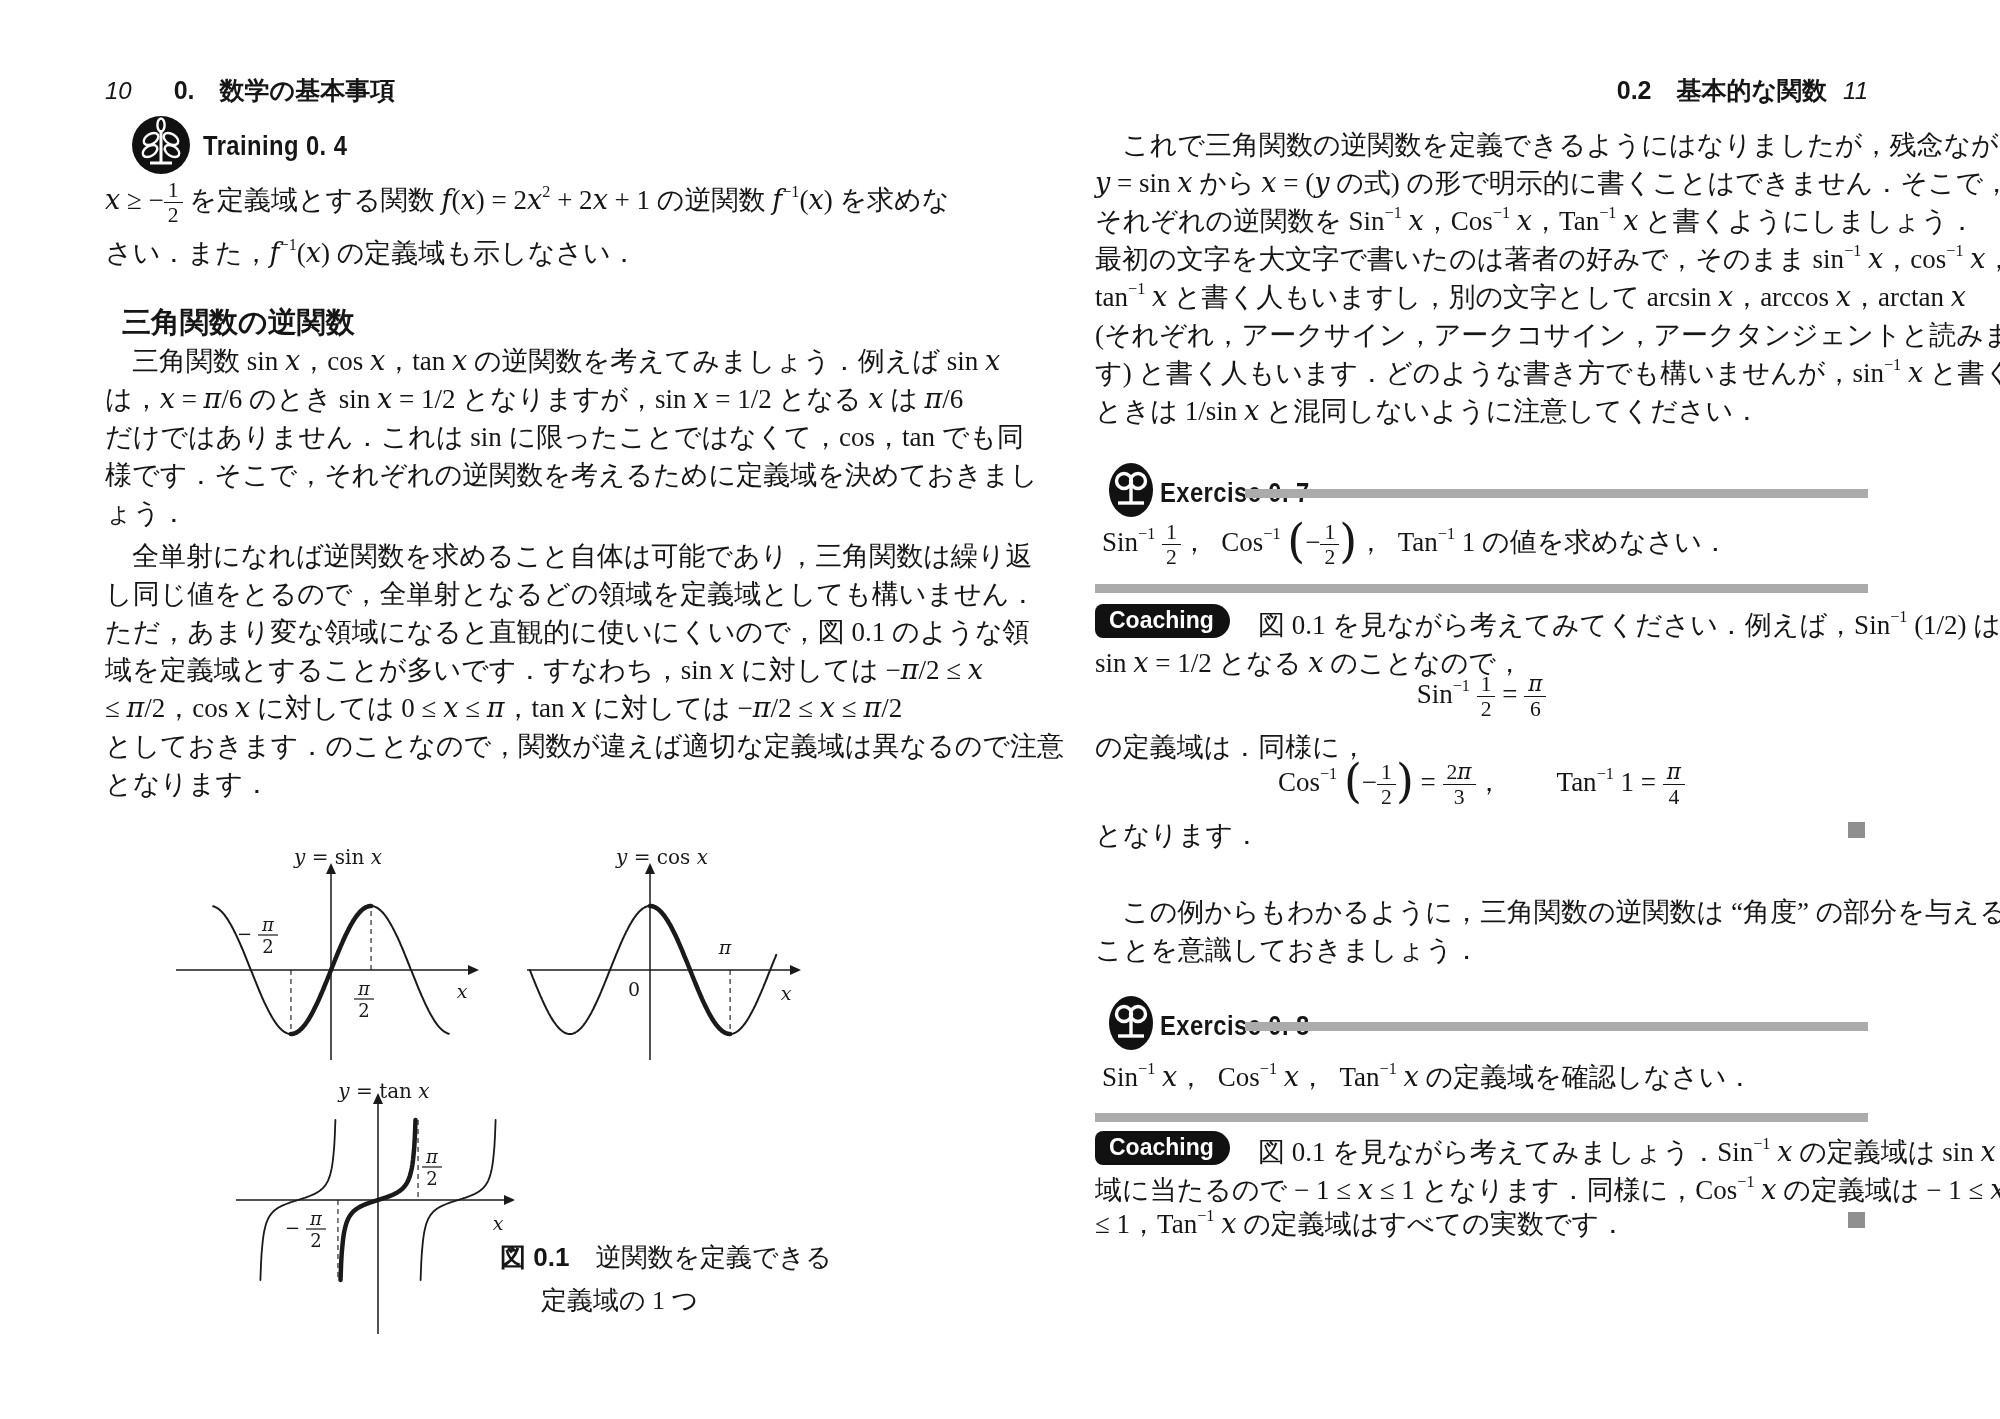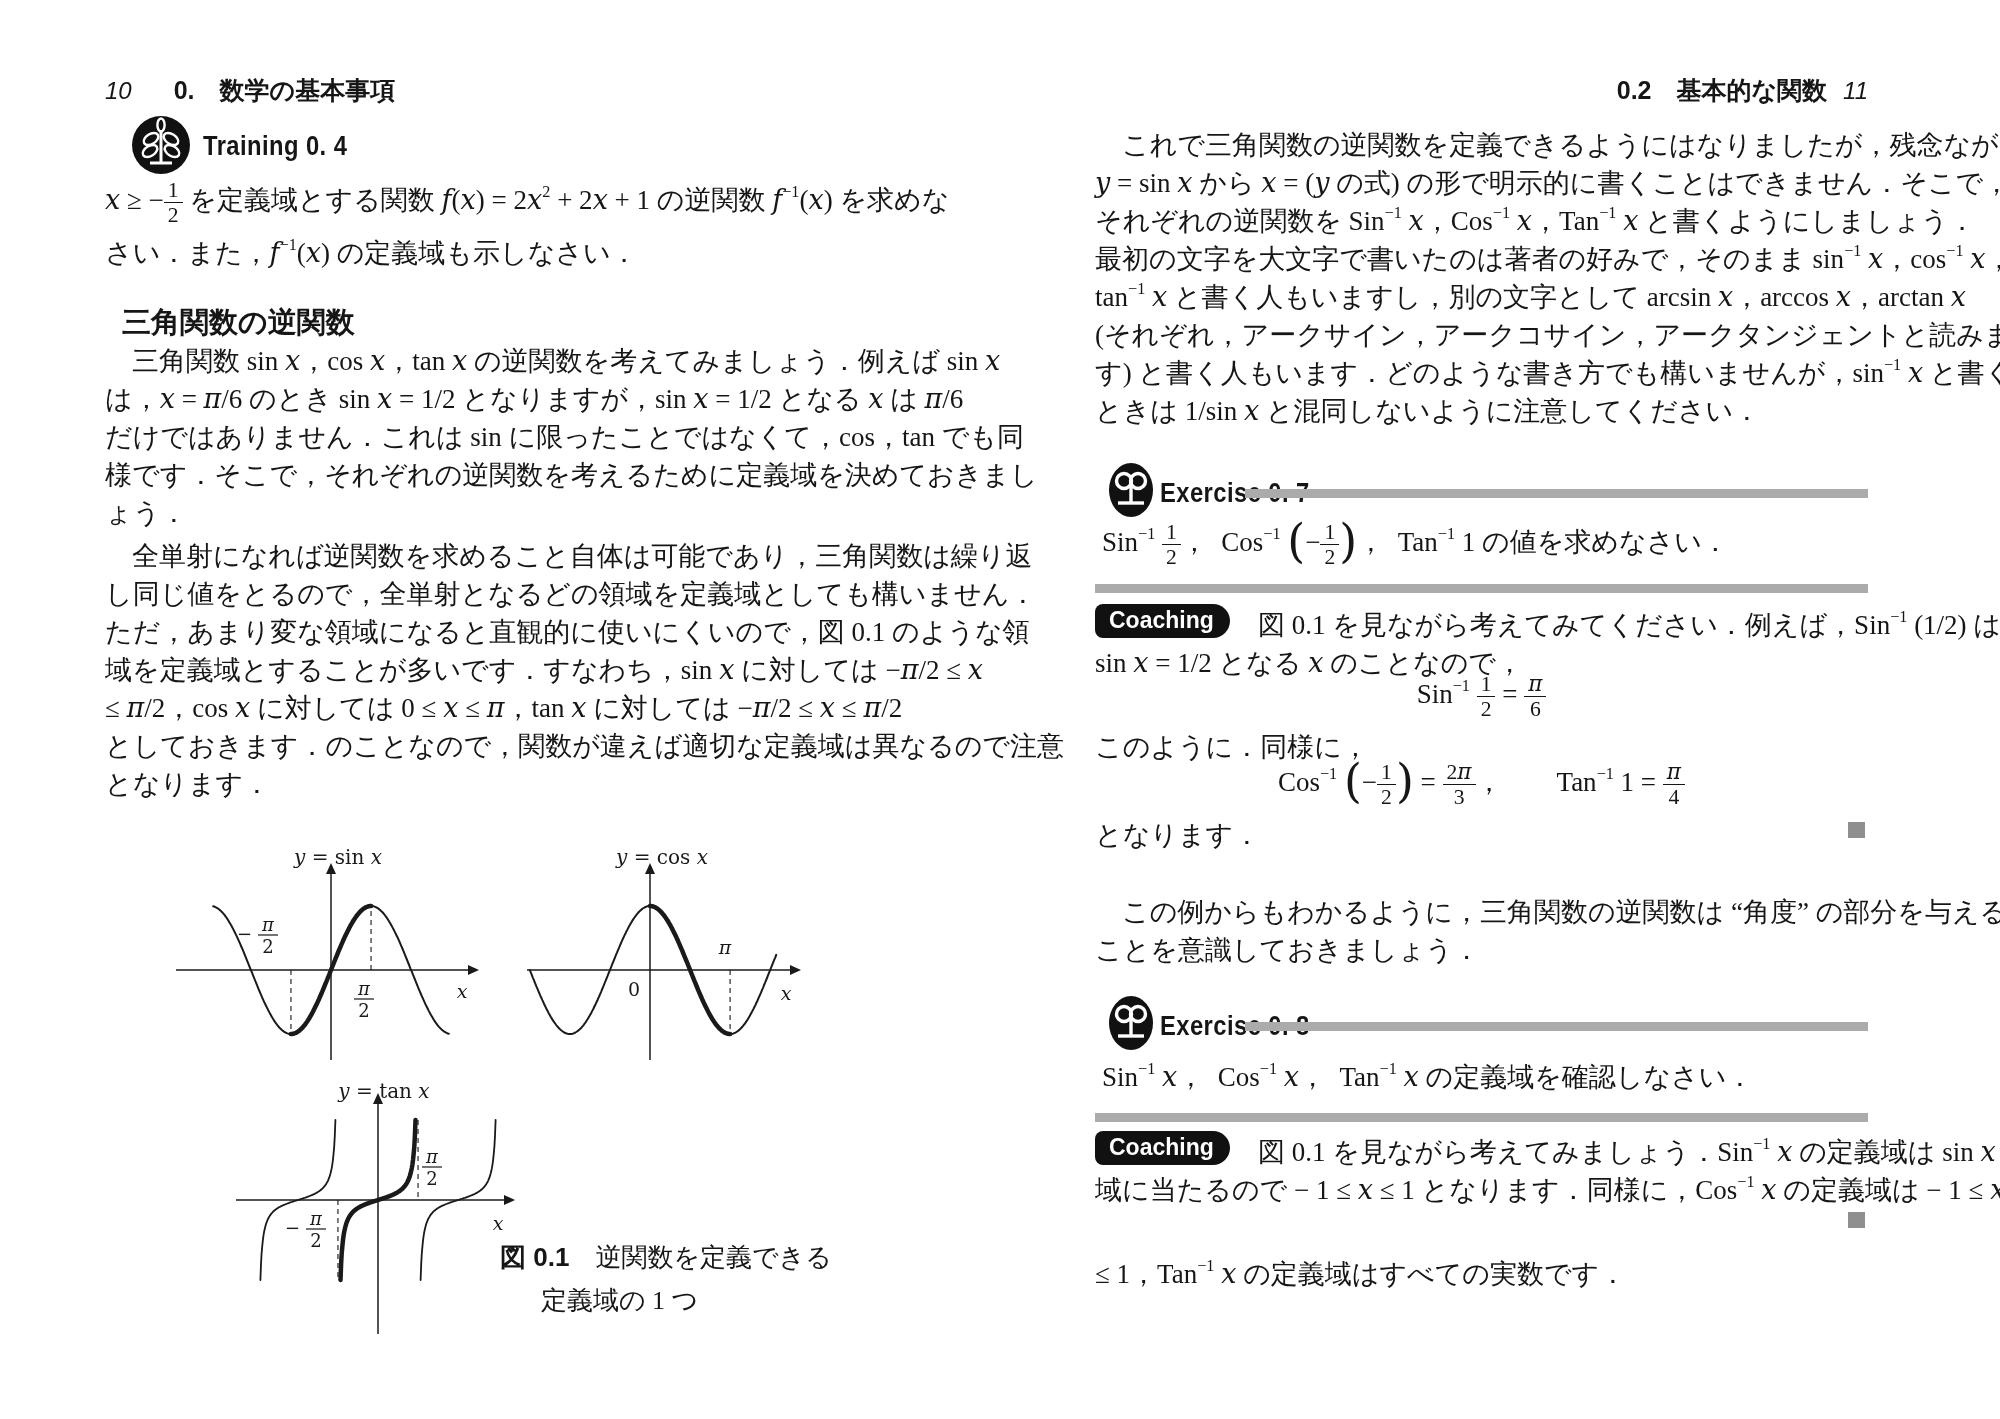--- a/index.html
+++ b/index.html
@@ -169,21 +169,21 @@
   </div>
   <div class="abs blocklabel" style="left:1160px;top:478px;">Exercise 0. 7</div>
   <div class="rule" style="left:1245px;top:489px;width:623px;height:9px;"></div>
   <div class="ln" style="left:1102px;top:520px;">Sin<sup>−1</sup> <span class="fr"><span>1</span><span>2</span></span>， Cos<sup>−1</sup> <span class="bp">(</span>−<span class="fr"><span>1</span><span>2</span></span><span class="bp">)</span>， Tan<sup>−1</sup> 1 の値を求めなさい．</div>
   <div class="rule" style="left:1095px;top:584px;width:773px;height:9px;"></div>
 
   <div class="badge" style="left:1095px;top:604px;">Coaching</div>
   <div class="ln" style="left:1258px;top:606px;">図 0.1 を見ながら考えてみてください．例えば，Sin<sup>−1</sup> (1/2) は  =</div>
   <div class="ln" style="left:1095px;top:644px;">sin <i>x</i> = 1/2 となる <i>x</i> のことなので，</div>
   <div class="eq" style="left:1095px;top:672px;">Sin<sup>−1</sup> <span class="fr"><span>1</span><span>2</span></span> = <span class="fr"><span><i>π</i></span><span>6</span></span></div>
-  <div class="ln" style="left:1095px;top:728px;">このように．同様に，</div>
+  <div class="ln" style="left:1095px;top:728px;">の定義域は．同様に，</div>
   <div class="eq" style="left:1095px;top:760px;">Cos<sup>−1</sup> <span class="bp">(</span>−<span class="fr"><span>1</span><span>2</span></span><span class="bp">)</span> = <span class="fr"><span>2<i>π</i></span><span>3</span></span>，  Tan<sup>−1</sup> 1 = <span class="fr"><span><i>π</i></span><span>4</span></span></div>
   <div class="ln" style="left:1095px;top:816px;">となります．</div>
   <div class="marker" style="left:1848px;top:822px;"></div>
 
   <div class="para" style="left:1095px;top:893px;">
     <div class="ln ind">この例からもわかるように，三角関数の逆関数は “角度” の部分を与える</div>
     <div class="ln">ことを意識しておきましょう．</div>
   </div>
 
   <div class="abs" style="left:1108px;top:995px;width:46px;height:56px;">
@@ -196,16 +196,16 @@
     </svg>
   </div>
   <div class="abs blocklabel" style="left:1160px;top:1011px;">Exercise 0. 8</div>
   <div class="rule" style="left:1245px;top:1022px;width:623px;height:9px;"></div>
   <div class="ln" style="left:1102px;top:1058px;">Sin<sup>−1</sup> <i>x</i>， Cos<sup>−1</sup> <i>x</i>， Tan<sup>−1</sup> <i>x</i> の定義域を確認しなさい．</div>
   <div class="rule" style="left:1095px;top:1113px;width:773px;height:9px;"></div>
 
   <div class="badge" style="left:1095px;top:1131px;">Coaching</div>
   <div class="ln" style="left:1258px;top:1133px;">図 0.1 を見ながら考えてみましょう．Sin<sup>−1</sup> <i>x</i> の定義域は sin <i>x</i> の値</div>
   <div class="ln" style="left:1095px;top:1171px;">域に当たるので − 1 ≤ <i>x</i> ≤ 1 となります．同様に，Cos<sup>−1</sup> <i>x</i> の定義域は − 1 ≤ <i>x</i></div>
-  <div class="ln" style="left:1095px;top:1255px;">≤ 1，Tan<sup>−1</sup> <i>x</i> の定義域はすべての実数です．</div>
+  <div class="ln" style="left:1095px;top:1205px;">≤ 1，Tan<sup>−1</sup> <i>x</i> の定義域はすべての実数です．</div>
   <div class="marker" style="left:1848px;top:1212px;"></div>
 
 </div>
 
 </body></html>

